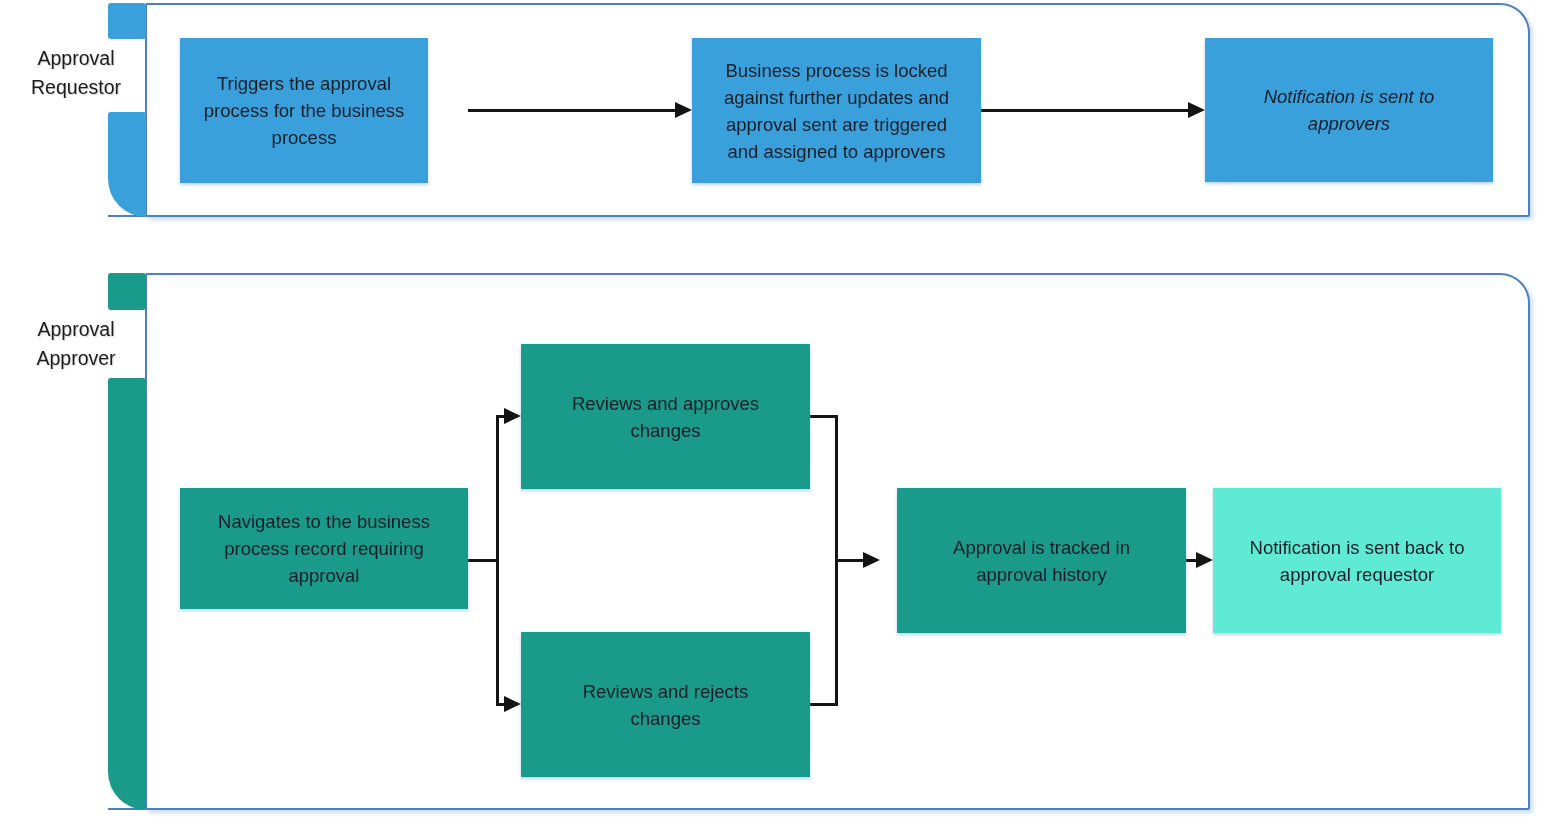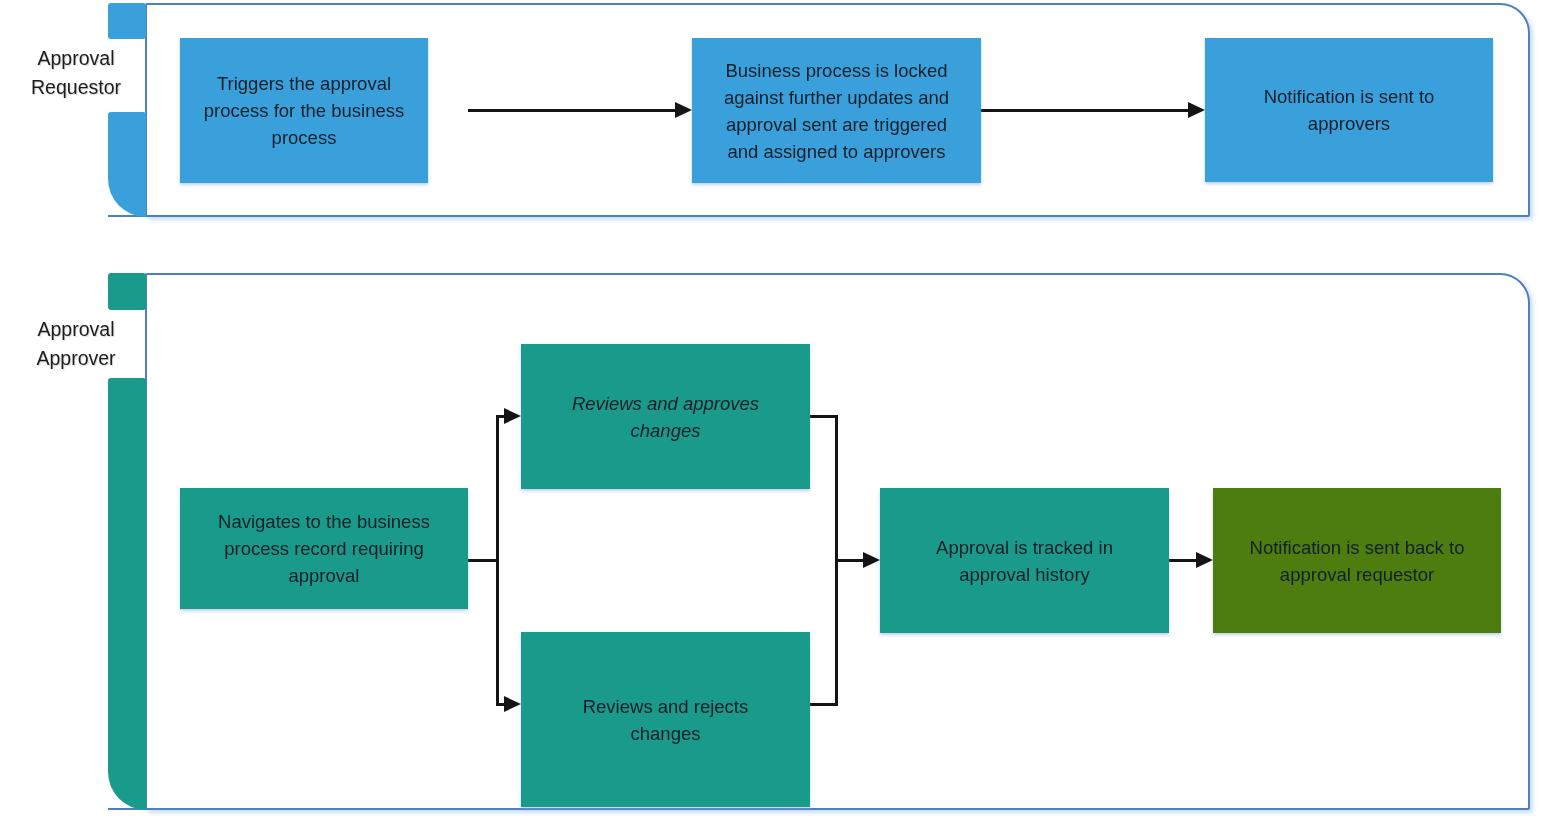--- a/index.html
+++ b/index.html
@@ -44,21 +44,21 @@
     white-space:pre-line; z-index:2; padding:6px;
     box-shadow:0 2px 3px rgba(130,170,215,.5);
   }
   
   #n1 { left:180px;  top:38px; width:248px; height:145px; }
   #n2 { left:692px;  top:38px; width:289px; height:145px; }
   #n3 { left:1205px; top:38px; width:288px; height:144px; }
   
   #m1 { left:180px;  top:488px; width:288px; height:121px; }
   #m2 { left:521px;  top:344px; width:289px; height:145px; }
-  #m3 { left:521px;  top:632px; width:289px; height:175px; }
+  #m3 { left:521px;  top:632px; width:289px; height:145px; }
   #m4 { left:880px;  top:488px; width:289px; height:145px; }
   #m5 { left:1213px; top:488px; width:288px; height:145px; }
 
   .line { position:absolute; background:#141414; z-index:1; }
   .head {
     position:absolute; width:0; height:0; z-index:1;
     border-top:8px solid transparent; border-bottom:8px solid transparent;
     border-left:17px solid #141414;
   }
   
@@ -100,33 +100,33 @@
 <div class="lane-label" id="label2">Approval
 Approver</div>
 
 <div class="node" id="n1" style="background: rgb(58, 160, 220);">Triggers the approval
 process for the business
 process</div>
 <div class="node" id="n2" style="background: rgb(58, 160, 220);">Business process is locked
 against further updates and
 approval sent are triggered
 and assigned to approvers</div>
-<div class="node" id="n3" style="background: rgb(58, 160, 220);">Notification is sent to
+<div class="node" id="n3" style="background: rgb(58, 160, 220); font-style: italic;">Notification is sent to
 approvers</div>
 
 <div class="node" id="m1" style="background: rgb(26, 154, 138);">Navigates to the business
 process record requiring
 approval</div>
-<div class="node" id="m2" style="background: rgb(26, 154, 138); font-style: italic;">Reviews and approves
+<div class="node" id="m2" style="background: rgb(26, 154, 138);">Reviews and approves
 changes</div>
 <div class="node" id="m3" style="background: rgb(26, 154, 138);">Reviews and rejects
 changes</div>
-<div class="node" id="m4" style="background: rgb(26, 154, 138);">Approval is tracked in
+<div class="node" id="m4" style="background: rgb(26, 154, 138); margin-left: 17px;">Approval is tracked in
 approval history</div>
-<div class="node" id="m5" style="background: #4d7c0f;">Notification is sent back to
+<div class="node" id="m5" style="background: #5eead4;">Notification is sent back to
 approval requestor</div>
 
 <div class="line" id="l1a" style="background: rgb(20, 20, 20);"></div>
 <div class="head" id="h1a" style="border-left-color: rgb(20, 20, 20);"></div>
 <div class="line" id="l1b" style="background: rgb(20, 20, 20);"></div>
 <div class="head" id="h1b" style="border-left-color: rgb(20, 20, 20);"></div>
 
 <div class="line" id="stub" style="background: rgb(20, 20, 20);"></div>
 <div class="line" id="vleft" style="background: rgb(20, 20, 20);"></div>
 <div class="line" id="la" style="background: rgb(20, 20, 20);"></div>

